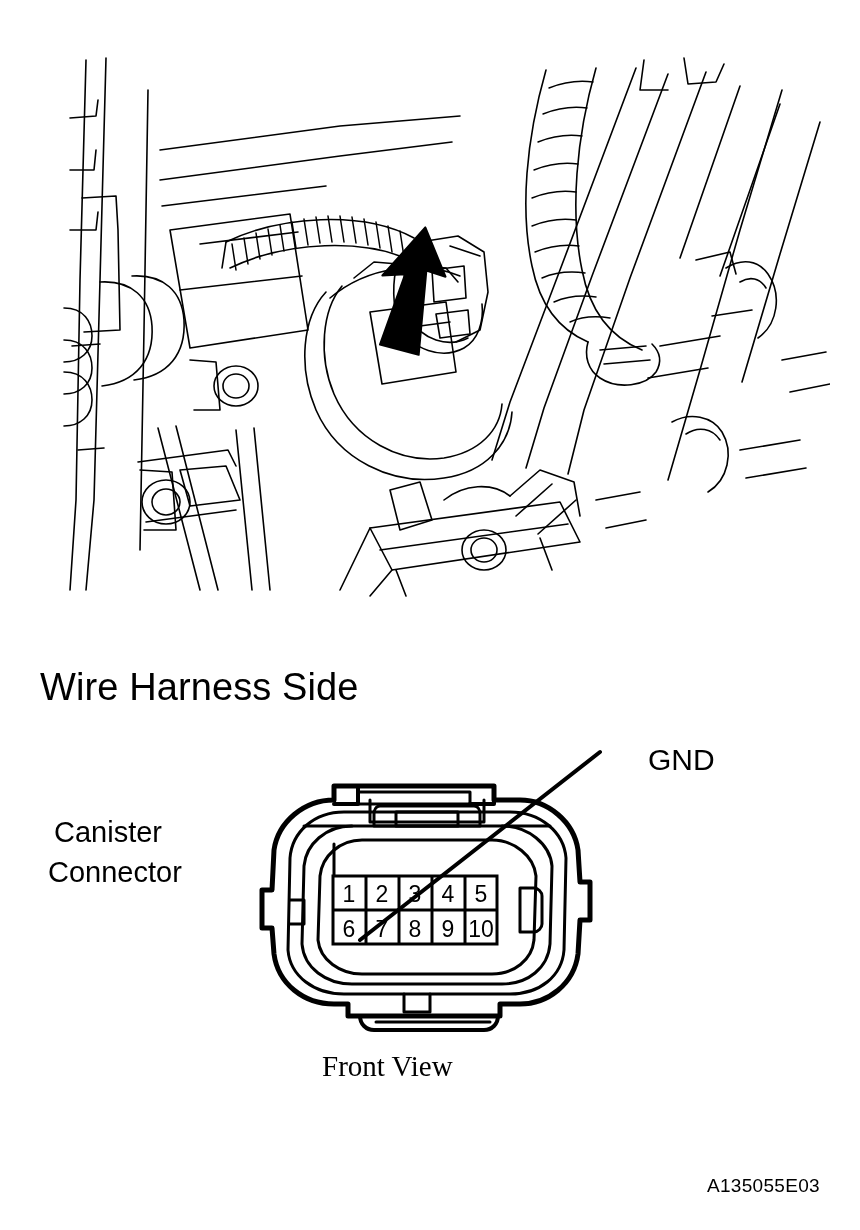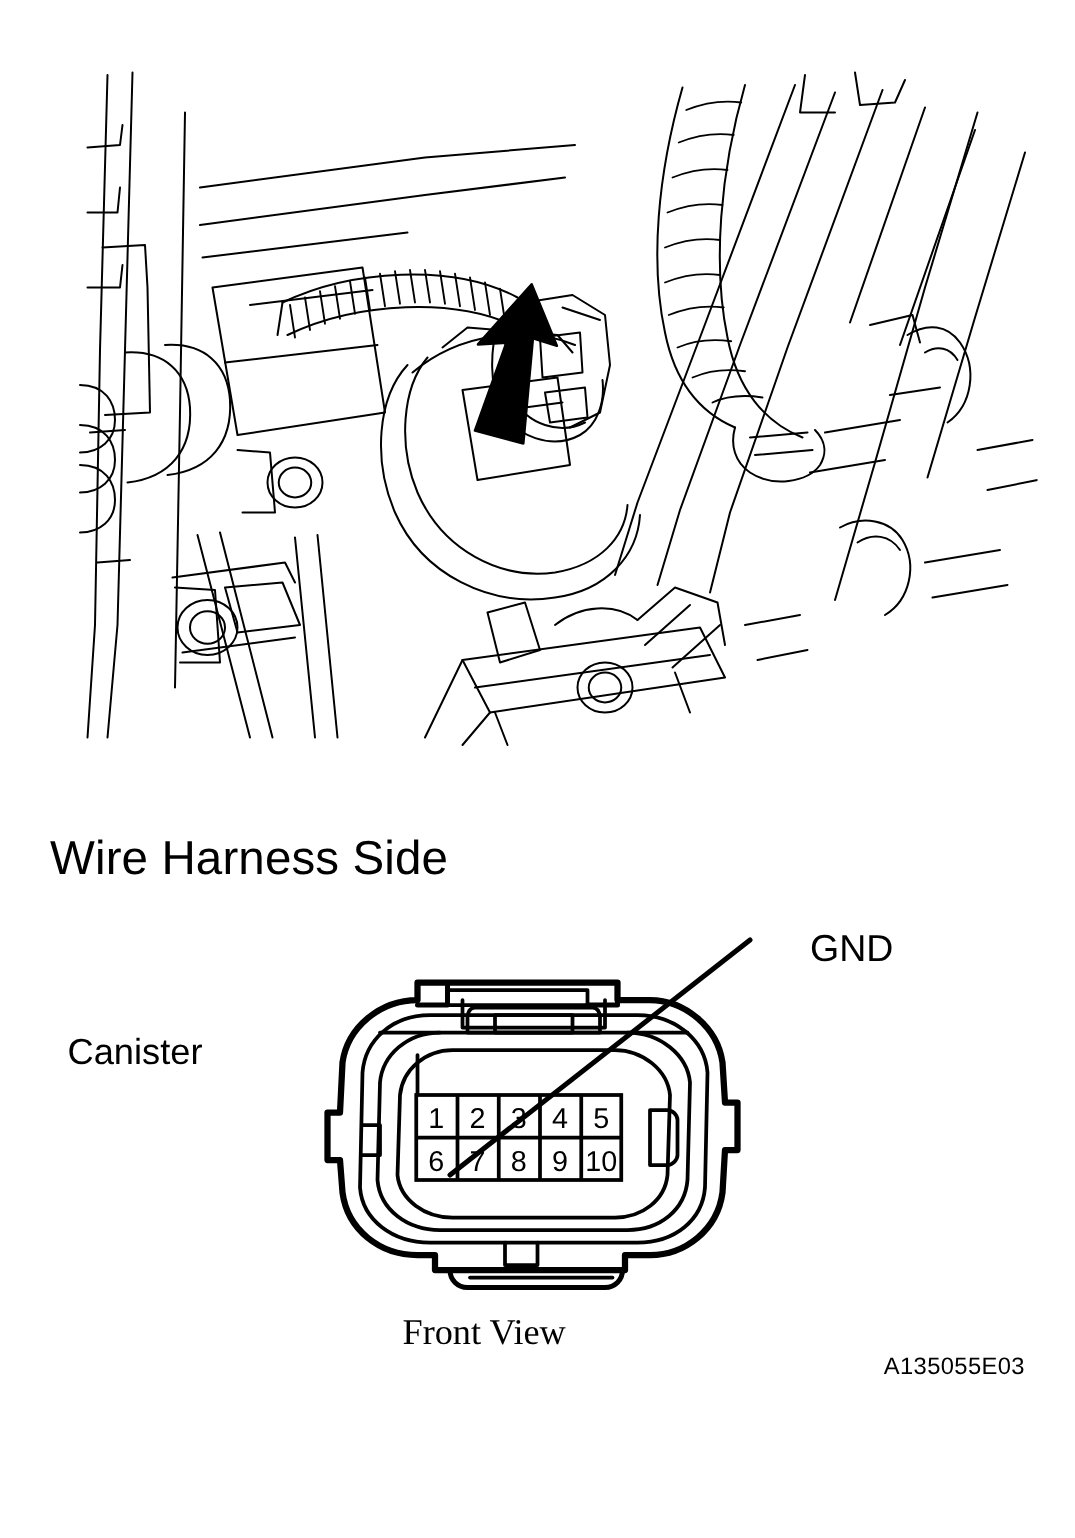--- a/index.html
+++ b/index.html
@@ -66,21 +66,21 @@
     display: flex;
     align-items: center;
     justify-content: center;
     font-size: 31px;
   }
   .legend-line {
     font-size: 29px;
     line-height: 40px;
     white-space: nowrap;
   }
-  .legend-line.l1 { margin-top: 22px; margin-left: 6px; }
+  .legend-line.l1 { margin-top: 12px; margin-left: 6px; }
   .legend-line.l2 { margin-left: 0px; }
 
   
   .connector-figure {
     position: absolute;
     left: 248px;
     top: 778px;
     width: 360px;
     height: 262px;
   }
@@ -112,21 +112,21 @@
     font-size: 29px;
     line-height: 1;
     white-space: nowrap;
     font-family: Liberation Serif, serif;
   }
 
   
   .figure-code {
     position: absolute;
     left: 707px;
-    top: 1084px;
+    top: 1176px;
     font-size: 19px;
     line-height: 1;
     letter-spacing: 0.3px;
     white-space: nowrap;
   }
 
   .pin-num {
     font-size: 23px;
     font-family: "Liberation Sans", sans-serif;
   }
@@ -278,20 +278,21 @@
       <g>
         <path d="M352 320 L362 246 L340 252 L372 196 L402 240 L382 238 L392 322 Z" fill="#000" stroke="#000" stroke-width="2" stroke-linejoin="round" transform="rotate(12 372 260)"></path>
       </g>
     </svg>
   </div>
 
   <div class="harness-title">Wire Harness Side</div>
 
   <div class="legend">
     <div class="legend-line l1">Canister</div>
+    <div class="legend-line l2">Connector</div>
   </div>
 
   <div class="connector-figure">
     <svg width="360" height="262" viewBox="0 0 360 262" xmlns="http://www.w3.org/2000/svg">
       <g fill="none" stroke="#000" stroke-linejoin="round" stroke-linecap="round">
 
         <path d="M86 8 L246 8 L246 22 L272 22
                  C300 22 326 44 330 72
                  L332 104 L342 104 L342 142 L332 142
                  L330 176 C326 206 300 226 272 226

